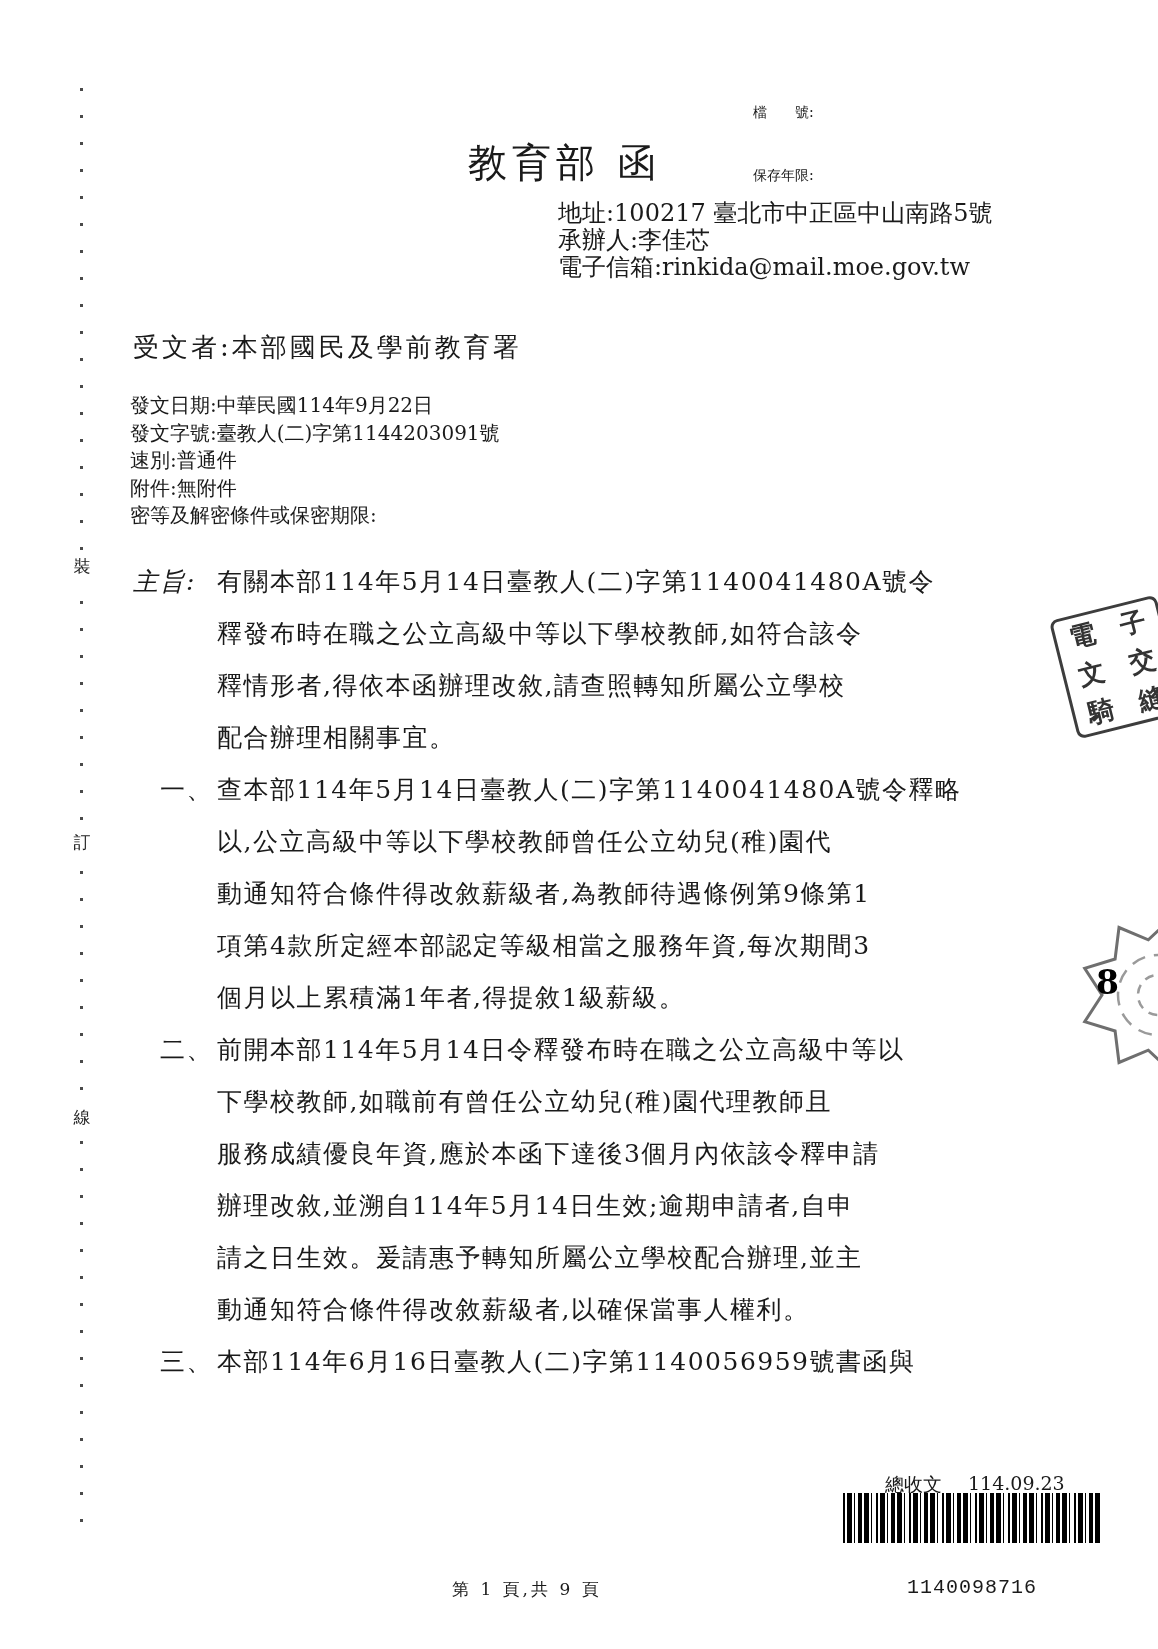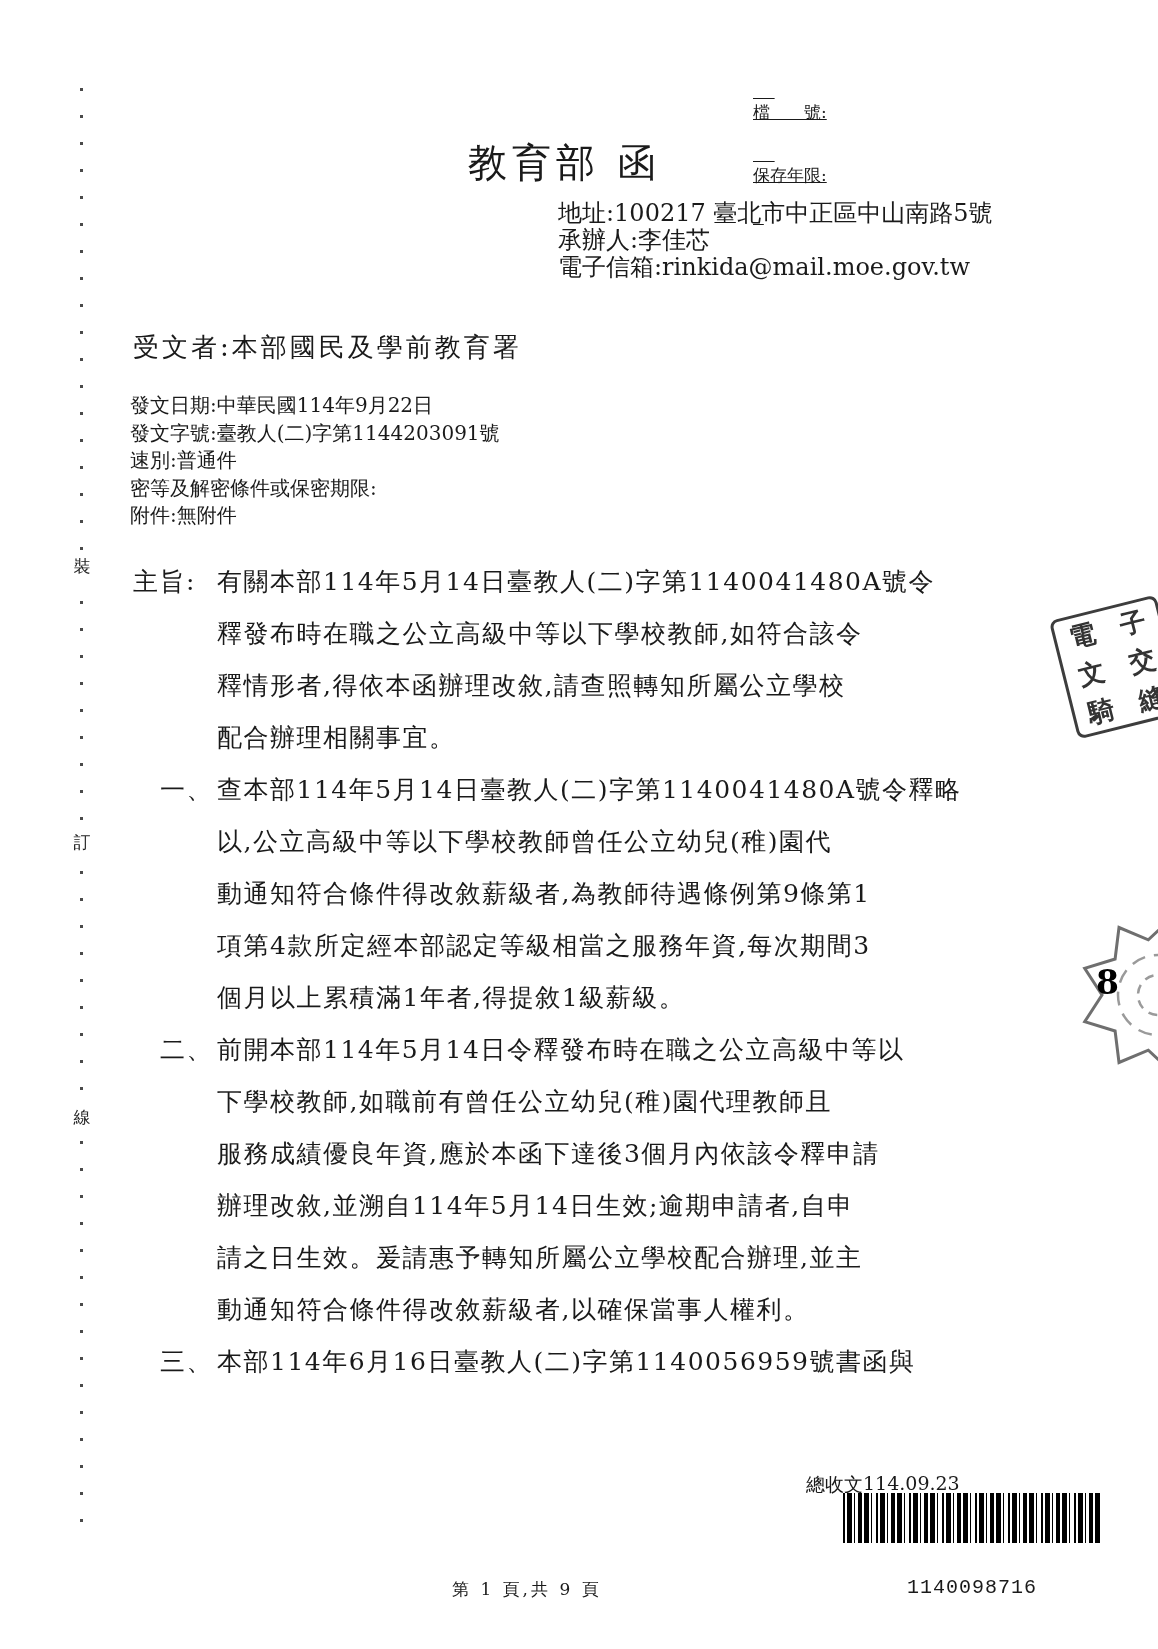--- a/index.html
+++ b/index.html
@@ -12,54 +12,54 @@
   .bind-line{
     position:absolute; left:80px; top:88px; width:3px; height:1448px;
     background:repeating-linear-gradient(to bottom,#4a4a4a 0 3px,transparent 3px 27px);
   }
   .bind-mark{
     position:absolute; left:70px; width:24px; text-align:center;
     font-size:17px; background:#fff; padding:3px 0; color:#222;
   }
   .mark-zhuang{top:552px;} .mark-ding{top:828px;} .mark-xian{top:1103px;}
 
-  .fileno{position:absolute; left:753px; top:60px; font-size:17px; line-height:21px; white-space:pre;text-decoration:underline;}
+  .fileno{position:absolute; left:753px; top:60px; font-size:14px; line-height:21px; white-space:pre;}
   .title{
     position:absolute; left:468px; top:136px; font-size:39px; letter-spacing:5px; white-space:pre;
   }
   .contact{position:absolute; left:558px; top:200px; font-size:24px; line-height:27px;}
   .contact div{white-space:pre;}
   .recipient{position:absolute; left:133px; top:330px; font-size:26px; letter-spacing:3px; white-space:pre;}
   .meta{position:absolute; left:130px; top:392px; font-size:20px; line-height:27.5px;}
   .meta div{white-space:pre;}
 
   .docbody{position:absolute; left:133px; top:556px; width:860px; font-size:25px; letter-spacing:1.5px;}
   .row{display:flex; align-items:flex-start;}
-  .lbl{flex:0 0 84px; line-height:52px; white-space:pre;}
+  .lbl{flex:0 0 84px; line-height:52px; white-space:pre;font-style:italic;}
   .txt{flex:1; line-height:52px; white-space:pre-line;}
   .heading{line-height:52px; white-space:pre;}
   .item{display:flex; padding-left:27px;}
   .item .ilbl{flex:0 0 57px; line-height:52px; white-space:pre;}
 
   
   .xstamp{
     position:absolute; left:1062px; top:606px; width:104px; height:116px;
     border:3px solid #3d3d3d; border-radius:8px; transform:rotate(-14deg);
     display:grid; grid-template-columns:1fr 1fr; align-items:center; justify-items:center;
     font-size:26px; font-weight:bold; color:#333; background:rgba(255,255,255,0.6);
   }
   .xstamp span{line-height:36px;}
 
   
   .seal{position:absolute; left:1078px; top:915px; width:160px; height:160px;}
   .seal-num{
     position:absolute; left:1096px; top:963px; font-size:33px; font-weight:bold; color:#000;
   }
 
-  .received{position:absolute; left:806px; top:1472px; font-size:19px; display:flex; white-space:pre;}
+  .received{position:absolute; left:885px; top:1472px; font-size:19px; display:flex; gap:26px; white-space:pre;}
   .barcode{
     position:absolute; left:843px; top:1493px; width:258px; height:50px;
     background:repeating-linear-gradient(90deg,
       #000 0 2px, #fff 2px 4px, #000 4px 9px, #fff 9px 11px,
       #000 11px 12px, #fff 12px 15px, #000 15px 19px, #fff 19px 21px,
       #000 21px 26px, #fff 26px 28px, #000 28px 29px, #fff 29px 33px);
   }
   .barcode-num{
     position:absolute; left:843px; top:1544px; width:258px; text-align:center;
     font-family:"Liberation Mono","DejaVu Sans Mono",monospace; font-size:20px; letter-spacing:1px;margin-top:32px;
@@ -88,22 +88,22 @@
     <div>承辦人:李佳芯</div>
     <div>電子信箱:rinkida@mail.moe.gov.tw</div>
   </div>
 
   <div class="recipient">受文者:本部國民及學前教育署</div>
 
   <div class="meta">
     <div>發文日期:中華民國114年9月22日</div>
     <div>發文字號:臺教人(二)字第1144203091號</div>
     <div>速別:普通件</div>
+    <div>附件:無附件</div>
     <div>密等及解密條件或保密期限:</div>
-    <div>附件:無附件</div>
   </div>
 
   <div class="docbody">
     <div class="row">
       <div class="lbl">主旨:</div>
       <div class="txt">有關本部114年5月14日臺教人(二)字第1140041480A號令
 釋發布時在職之公立高級中等以下學校教師,如符合該令
 釋情形者,得依本函辦理改敘,請查照轉知所屬公立學校
 配合辦理相關事宜。</div>
     </div>

